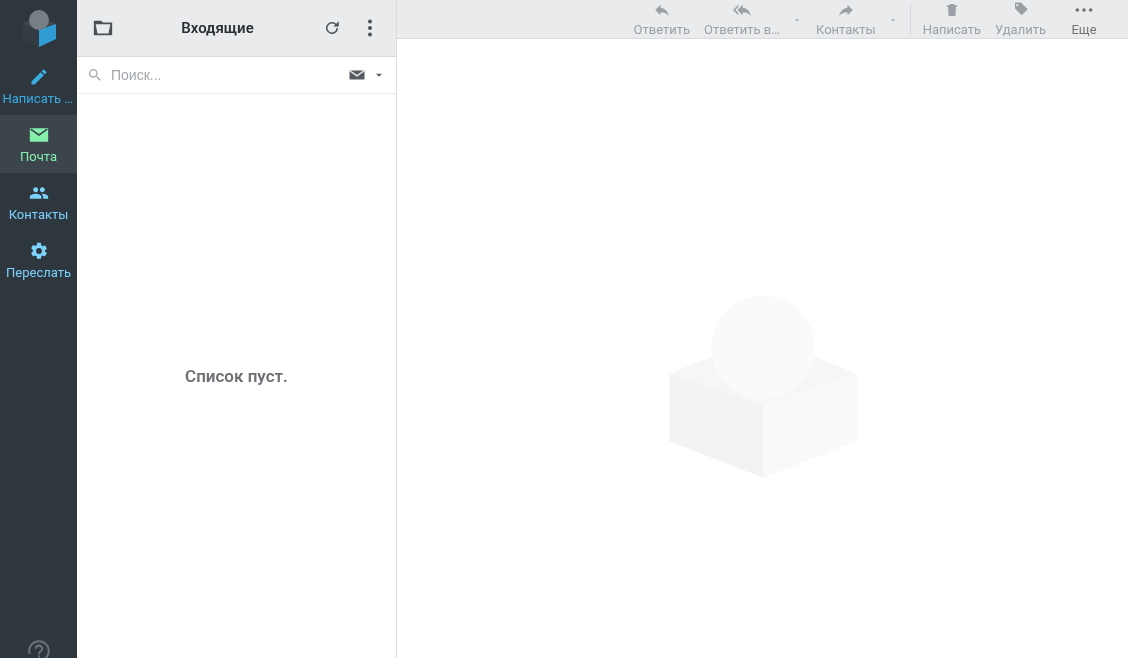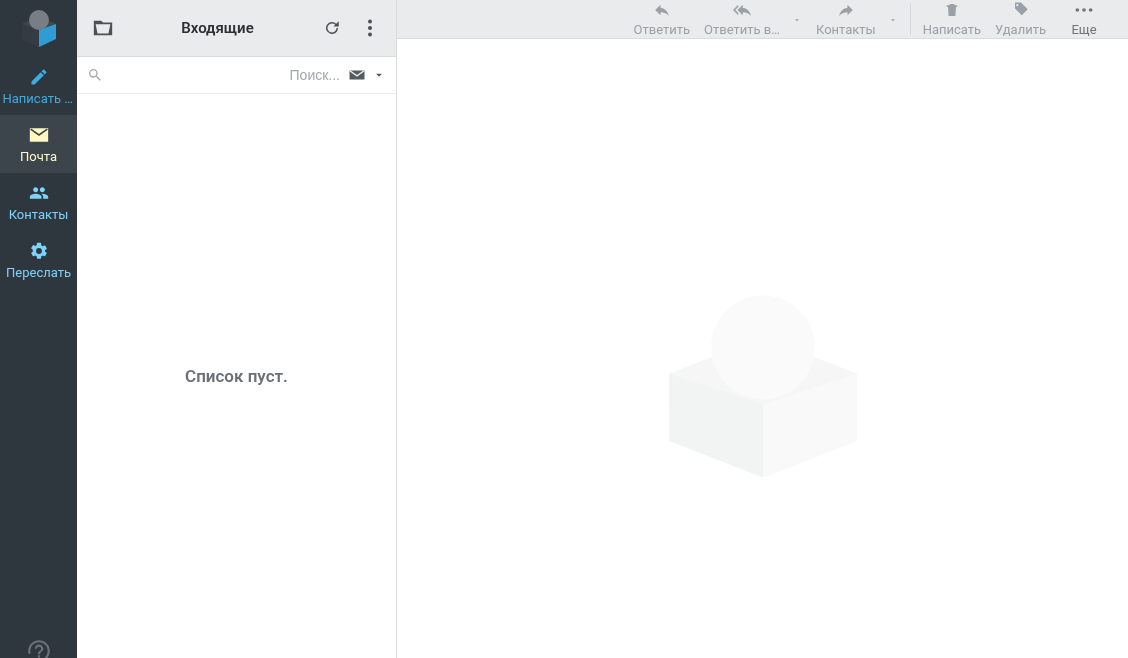--- a/index.html
+++ b/index.html
@@ -33,21 +33,21 @@
     cursor: pointer;
     color: #7dd3fc;
     gap: 4px;
     overflow: hidden;
   }
   .taskmenu .item svg { fill: currentColor; }
   .taskmenu .item span {
     white-space: nowrap; overflow: hidden; text-overflow: ellipsis; max-width: 72px; display:block; text-align:center;
   }
   .taskmenu .item.compose { color: #3aaee2; }
-  .taskmenu .item.active { background: #3c444c; color: #fef9c3; }
+  .taskmenu .item.active { background: #3c444c; color: #86efac; }
   .taskmenu .bottom {
     position: absolute; bottom: -6px; left: 0; right: 0;
     display: flex; justify-content: center;
     color: #6b7178;
   }
 
   
   .listcol {
     width: 320px;
     height: 100%;
@@ -71,21 +71,21 @@
   .listcol .header .iconbtn {
     width: 28px; display:flex; align-items:center; justify-content:center; cursor:pointer; color:#4c5156;
   }
   .listcol .search {
     height: 37px;
     border-bottom: 1px solid #e9ebed;
     display: flex; align-items: center; padding: 0 10px; gap: 8px;
     color: #a3a8ad;
   }
   .listcol .search input {
-    flex: 1; border: none; outline: none; font-size: 14px; color:#555; background: transparent; text-align: right;
+    flex: 1; border: none; outline: none; font-size: 14px; color:#555; background: transparent;
   }
   .listcol .search input::placeholder { color:#a3a8ad; }
   .listcol .search .right { display:flex; align-items:center; gap:6px; color:#555b60; }
   .listcol .empty {
     flex: 1; display:flex; align-items:center; justify-content:center;
     color:#6c7075; font-weight:600; font-size:17px;
   }
 
   
   .preview {

